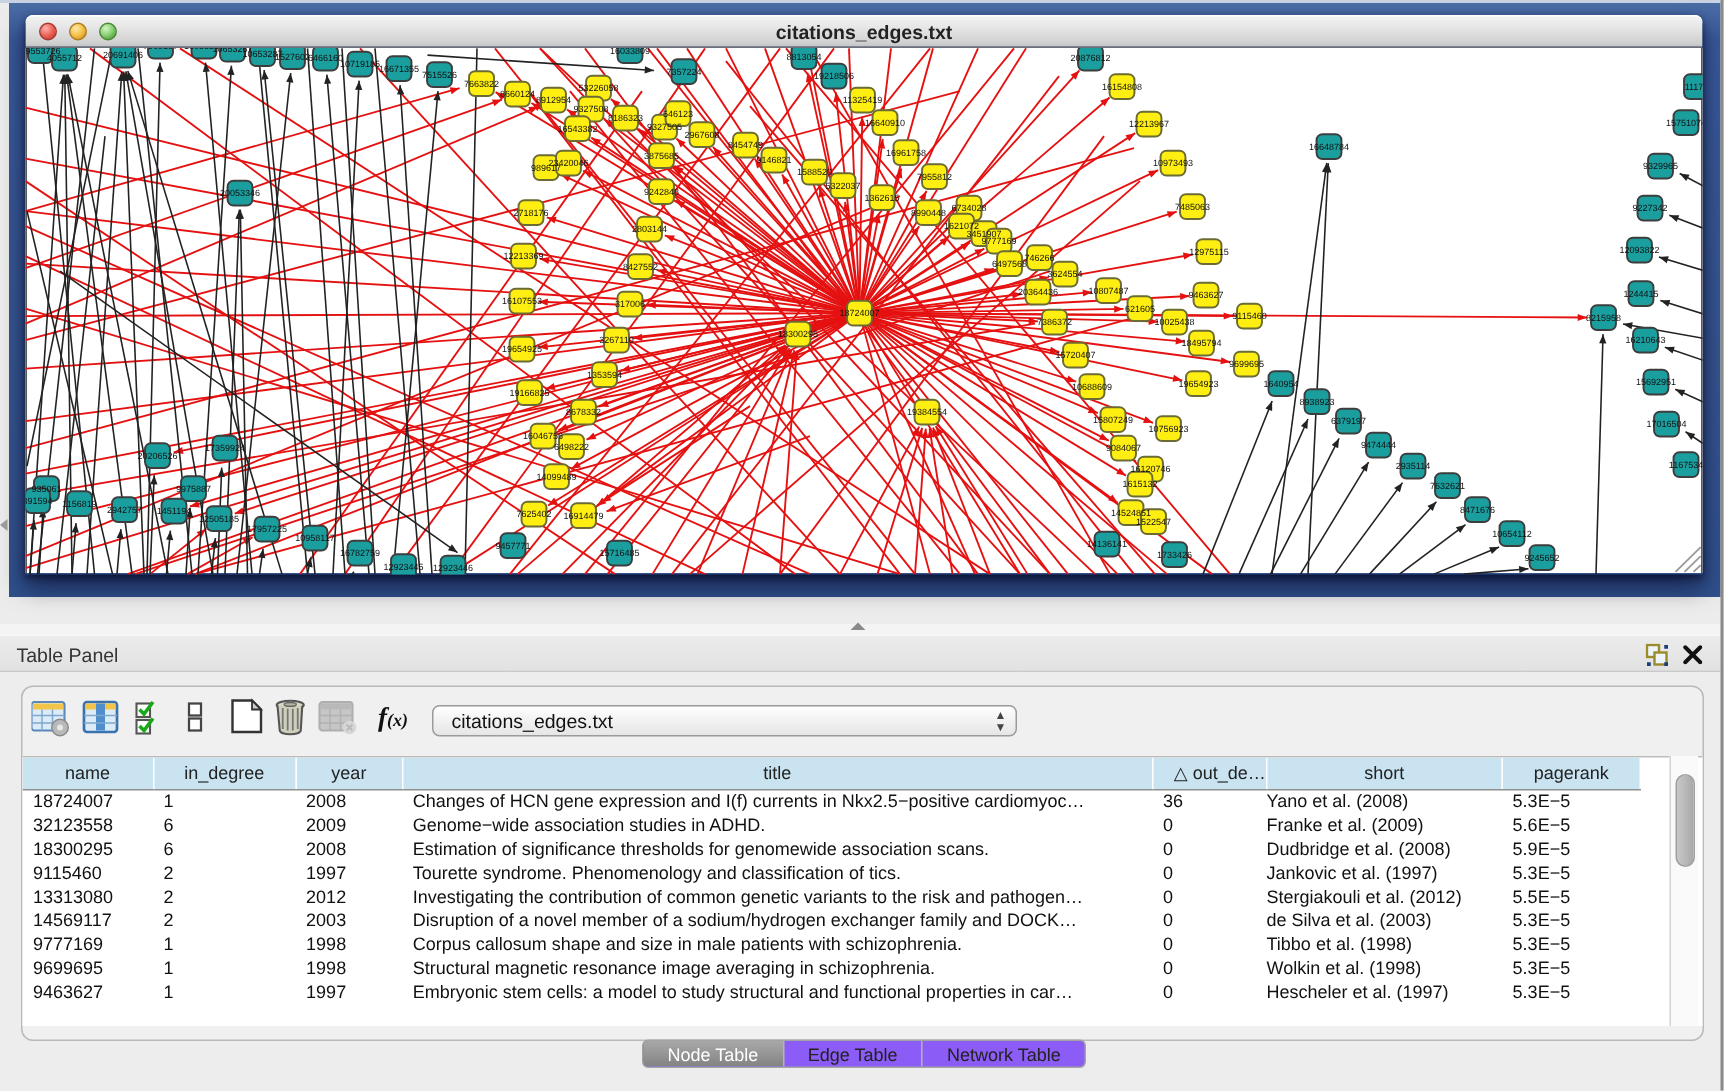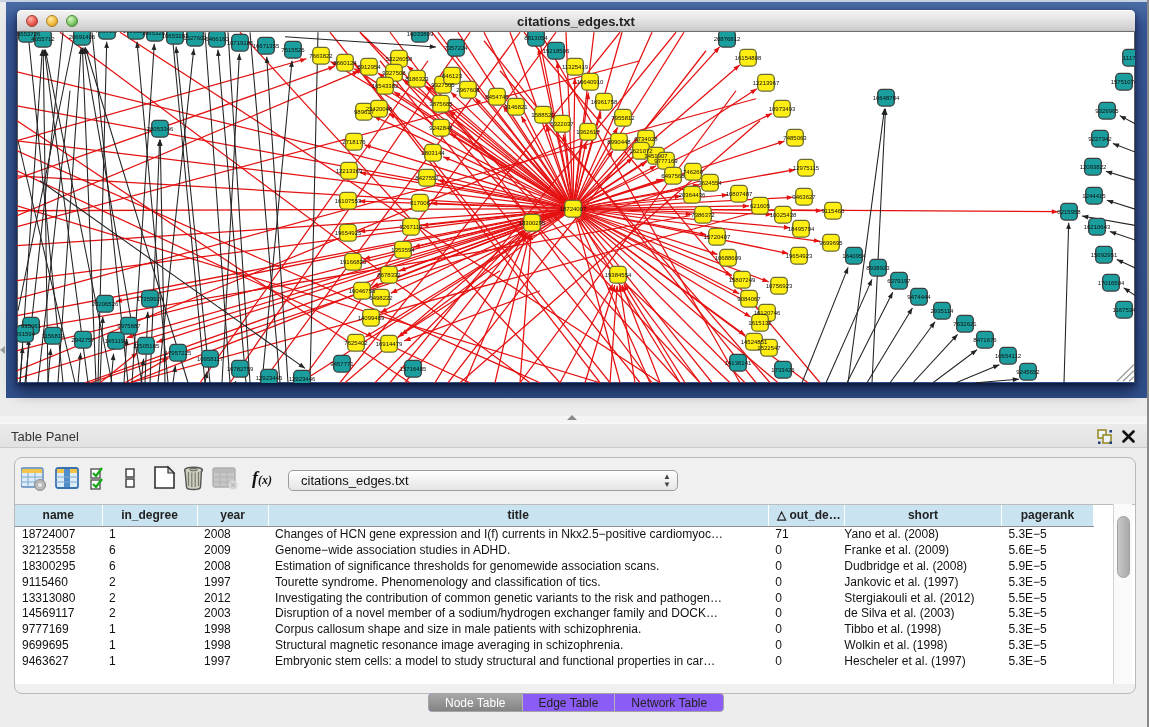--- a/index.html
+++ b/index.html
@@ -15,21 +15,21 @@
 .canvas{position:absolute;left:17px;top:31.5px;width:1118px;height:350.5px;background:#fff;border-left:1px solid #5a5a5a;border-right:1px solid #5a5a5a}
 .panel{position:absolute;left:0;top:416px;width:1149px;height:329px;background:#ededed}
 .phead{position:absolute;left:0;top:7px;width:1147px;height:25px;background:linear-gradient(180deg,#ebebeb,#e2e2e2);border-top:1px solid #f8f8f8;border-bottom:1px solid #cacaca}
 .phead .t{position:absolute;left:11px;top:5px;font-size:13px;color:#333}
 .pbox{position:absolute;left:14px;top:41px;width:1122px;height:237px;background:#f0f0f0;border:1px solid #b9b9b9;border-radius:8px}
 .toolbar{position:absolute;left:0;top:0;width:100%;height:46px}
 .combo{position:absolute;left:273px;top:12px;width:390px;height:21px;background:linear-gradient(180deg,#ffffff,#efefef 60%,#e6e6e6);border:1px solid #9b9b9b;border-radius:5px;font-size:13px;color:#111;line-height:19px;padding-left:12px}
 .combo .stp{position:absolute;right:6px;top:2px;font-size:8px;color:#444;line-height:8px;text-align:center}
 .tblwrap{position:absolute;left:0px;top:46px;width:1120px;height:180px;background:#fff;border-top:1px solid #bcbcbc;overflow:hidden}
 table{border-collapse:collapse;table-layout:fixed;width:1079px;font-size:12px;color:#111}
-th{background:#c9e3f1;font-weight:700;height:21px;font-size:12px;color:#222;border-right:1.5px solid #fff;border-bottom:1.5px solid #909090;padding:0}
+th{background:#c9e3f1;font-weight:400;height:21px;font-size:12px;color:#222;border-right:1.5px solid #fff;border-bottom:1.5px solid #909090;padding:0}
 td{height:15.9px;white-space:nowrap;overflow:hidden;padding:0 0 0 7px}
 .c1{width:87px}.c2{width:95px}.c3{width:71px}.c4{width:500px}.c5{width:76px}.c6{width:157px}.c7{width:92px}
 td.c6{padding:0}
 .vsb{position:absolute;left:1098px;top:46px;width:19px;height:180px;background:#fafafa;border-left:1px solid #d4d4d4}
 .vsb .thumb{position:absolute;left:2.5px;top:12px;width:13px;height:62px;border-radius:7px;background:linear-gradient(90deg,#c8c8c8,#a9a9a9);border:1px solid #a0a0a0}
 .tabs{position:absolute;left:428px;top:277px;height:19px;display:flex;border:1px solid #a4a4a4;border-radius:4px;overflow:hidden;background:#8b5cf6;font-size:12px;z-index:5}
 .tabs .seg{padding:2px 16px 0;color:#222}
 .tabs .seg.on{background:linear-gradient(180deg,#a8a8a8,#838383);color:#fff}
 .tabs .sep{width:1px;background:#b5b5b5}
 .status{position:absolute;right:15px;top:313px;font-size:12px;color:#222}
@@ -782,30 +782,30 @@
    <div class="combo">citations_edges.txt<div class="stp">▲<br>▼</div></div>
   </div>
   <div class="tblwrap">
    <table>
     <tbody>
             <tr>
               <th class="c1">name</th>
               <th class="c2">in_degree</th>
               <th class="c3">year</th>
               <th class="c4">title</th>
-              <th class="c5" style="text-align:center;padding-left:5px">△ out_de…</th>
+              <th class="c5" style="text-align:right;padding-left:5px">△ out_de…</th>
               <th class="c6">short</th>
               <th class="c7">pagerank</th>
             </tr>
     <tr>
               <td class="c1">18724007</td>
               <td class="c2">1</td>
               <td class="c3">2008</td>
               <td class="c4">Changes of HCN gene expression and I(f) currents in Nkx2.5−positive cardiomyoc…</td>
-              <td class="c5">71</td>
+              <td class="c5">36</td>
               <td class="c6">Yano et al. (2008)</td>
               <td class="c7">5.3E−5</td>
             </tr>
             <tr>
               <td class="c1">32123558</td>
               <td class="c2">6</td>
               <td class="c3">2009</td>
               <td class="c4">Genome−wide association studies in ADHD.</td>
               <td class="c5">0</td>
               <td class="c6">Franke et al. (2009)</td>

